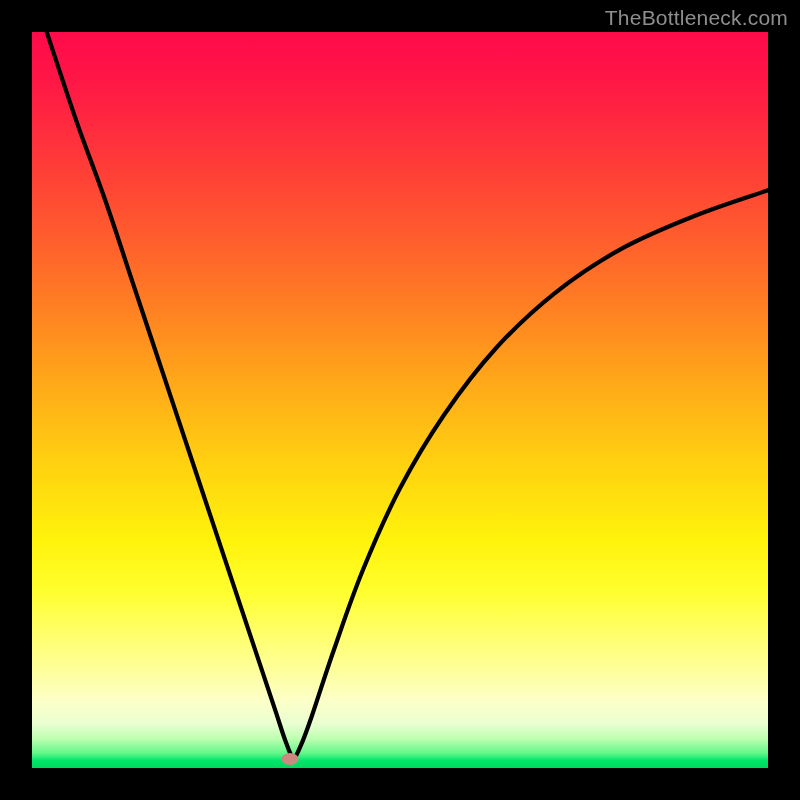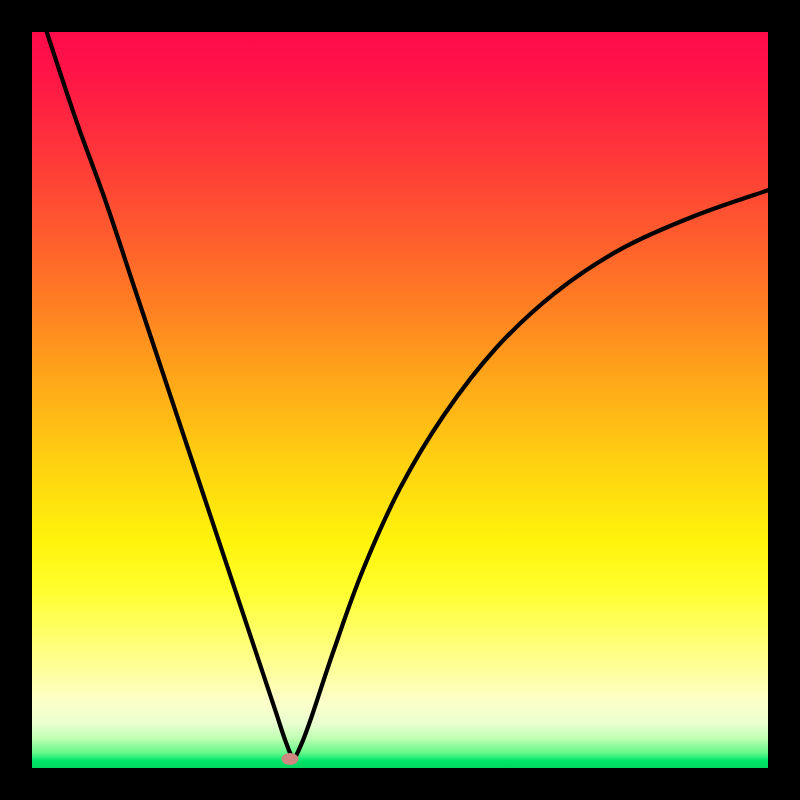--- a/index.html
+++ b/index.html
@@ -77,13 +77,14 @@
 
   <div class="plot-area">
 
     <svg class="curve" viewBox="0 0 736 736" preserveAspectRatio="none">
       <path id="curve-path" d="M 14.72 0.00 C 20.02 15.90, 33.56 57.85, 44.16 88.32 C 54.76 118.79, 63.00 138.81, 73.60 169.28 C 84.20 199.75, 92.44 225.80, 103.04 257.60 C 113.64 289.40, 121.88 314.12, 132.48 345.92 C 143.08 377.72, 151.32 402.44, 161.92 434.24 C 172.52 466.04, 180.76 490.76, 191.36 522.56 C 201.96 554.36, 211.53 583.06, 220.80 610.88 C 230.07 638.70, 236.92 659.24, 242.88 677.12 C 248.84 695.00, 250.61 701.63, 253.92 710.24 C 257.23 718.85, 258.63 724.30, 261.28 724.96 C 263.93 725.62, 265.33 721.21, 268.64 713.92 C 271.95 706.63, 273.72 701.70, 279.68 684.48 C 285.64 667.26, 292.49 644.74, 301.76 618.24 C 311.03 591.74, 319.28 566.43, 331.20 537.28 C 343.12 508.13, 353.43 484.14, 368.00 456.32 C 382.57 428.50, 394.94 407.89, 412.16 382.72 C 429.38 357.55, 443.81 338.34, 463.68 316.48 C 483.55 294.62, 500.04 279.16, 522.56 261.28 C 545.08 243.40, 563.63 231.03, 588.80 217.12 C 613.97 203.21, 635.90 194.60, 662.40 184.00 C 688.90 173.40, 722.75 162.88, 736.00 158.24" fill="none" stroke="#000" stroke-width="4.2" stroke-linecap="round" stroke-linejoin="round"></path>
     </svg>
 
     <div class="marker" id="marker" style="left: 257.6px; top: 727.168px;"></div>
   </div>
 
+  <div class="watermark">TheBottleneck.com</div>
 </div>
 
 </body></html>

